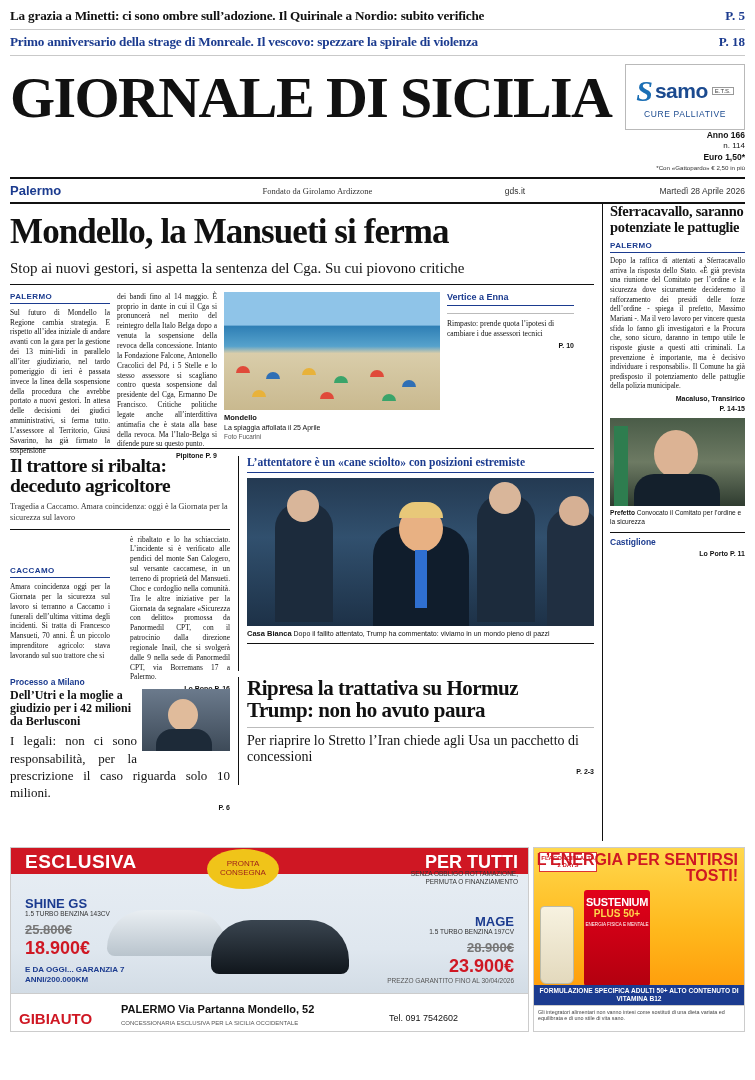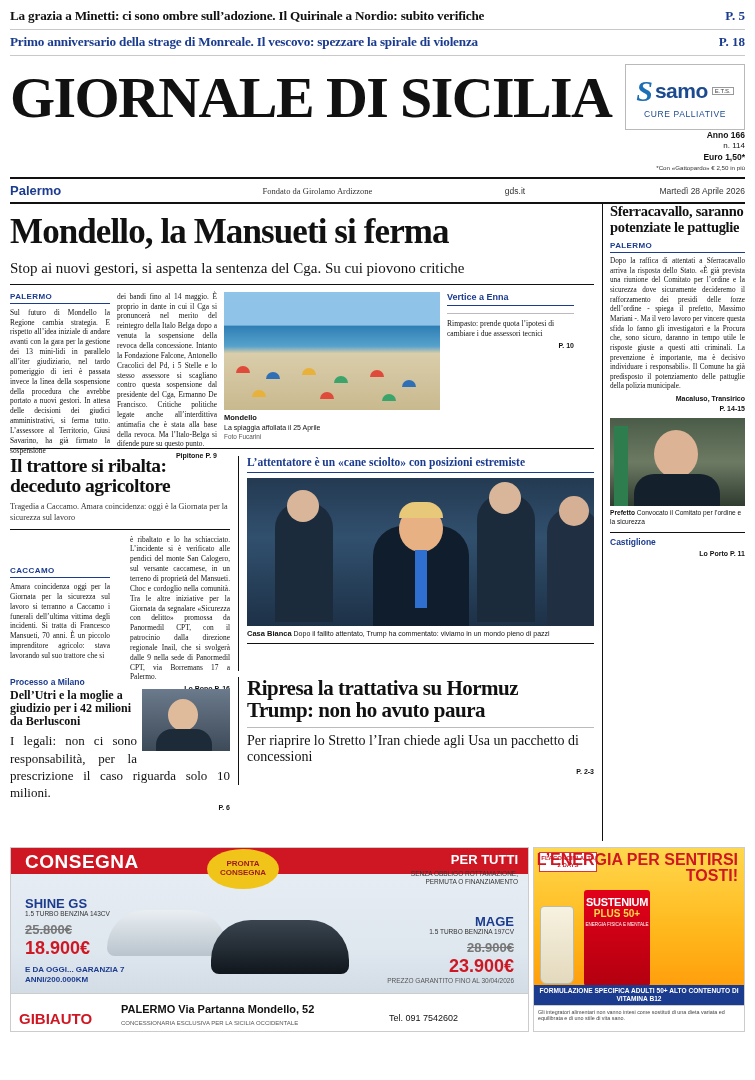--- a/index.html
+++ b/index.html
@@ -325,27 +325,27 @@
     font-family: "Liberation Sans", sans-serif;
     font-weight: bold; font-size: 19px; color: #fff;
     letter-spacing: 0.5px;
   }
   .ad-burst {
     position: absolute; left: 196px; top: 1px;
     width: 72px; height: 40px; background: #f0c419;
     border-radius: 50%;
     display: flex; flex-direction: column; align-items: center; justify-content: center;
     font-family: "Liberation Sans", sans-serif;
-    font-weight: bold; font-size: 8px; color: #9b1b1b; line-height: 1.1;
+    font-weight: normal; font-size: 8px; color: #9b1b1b; line-height: 1.1;
     text-align: center;
   }
   .ad-per {
     position: absolute; right: 10px; top: 4px;
     font-family: "Liberation Sans", sans-serif;
-    font-weight: bold; font-size: 13px; color: #fff;
+    font-weight: bold; font-size: 18px; color: #fff;
   }
   .car-shape {
     position: absolute; border-radius: 40px 40px 8px 8px;
   }
   .ad-model {
     position: absolute;
     font-family: "Liberation Sans", sans-serif;
     font-weight: bold; color: #1b3b8f;
   }
   .ad-price-old {
@@ -583,21 +583,21 @@
         <div class="bl-title">Castiglione</div>
         <div class="byline">Lo Porto  P. 11</div>
       </div>
     </div>
   </div>
 
   <div class="ads">
 
     <div class="ad-car">
       <div class="ad-red-strip"></div>
-      <div class="ad-brand">CONSEGNA</div>
+      <div class="ad-brand">ESCLUSIVA</div>
       <div class="ad-burst">PRONTA CONSEGNA</div>
       <div class="ad-per">PER TUTTI</div>
       <div class="ad-note" style="right:10px;top:22px;width:130px;text-align:right;color:#333">SENZA OBBLIGO ROTTAMAZIONE, PERMUTA O FINANZIAMENTO</div>
 
       <div class="car-shape" style="left:96px;top:62px;width:120px;height:46px;background:linear-gradient(#e9eef2,#b9c4cd);"></div>
       <div class="car-shape" style="left:200px;top:72px;width:138px;height:54px;background:linear-gradient(#3a4550,#10161c);"></div>
 
       <div class="ad-model" style="left:14px;top:48px;font-size:13px">SHINE GS</div>
       <div class="ad-note" style="left:14px;top:62px">1.5 TURBO BENZINA 143CV</div>
       <div class="ad-price-old" style="left:14px;top:74px">25.800€</div>

